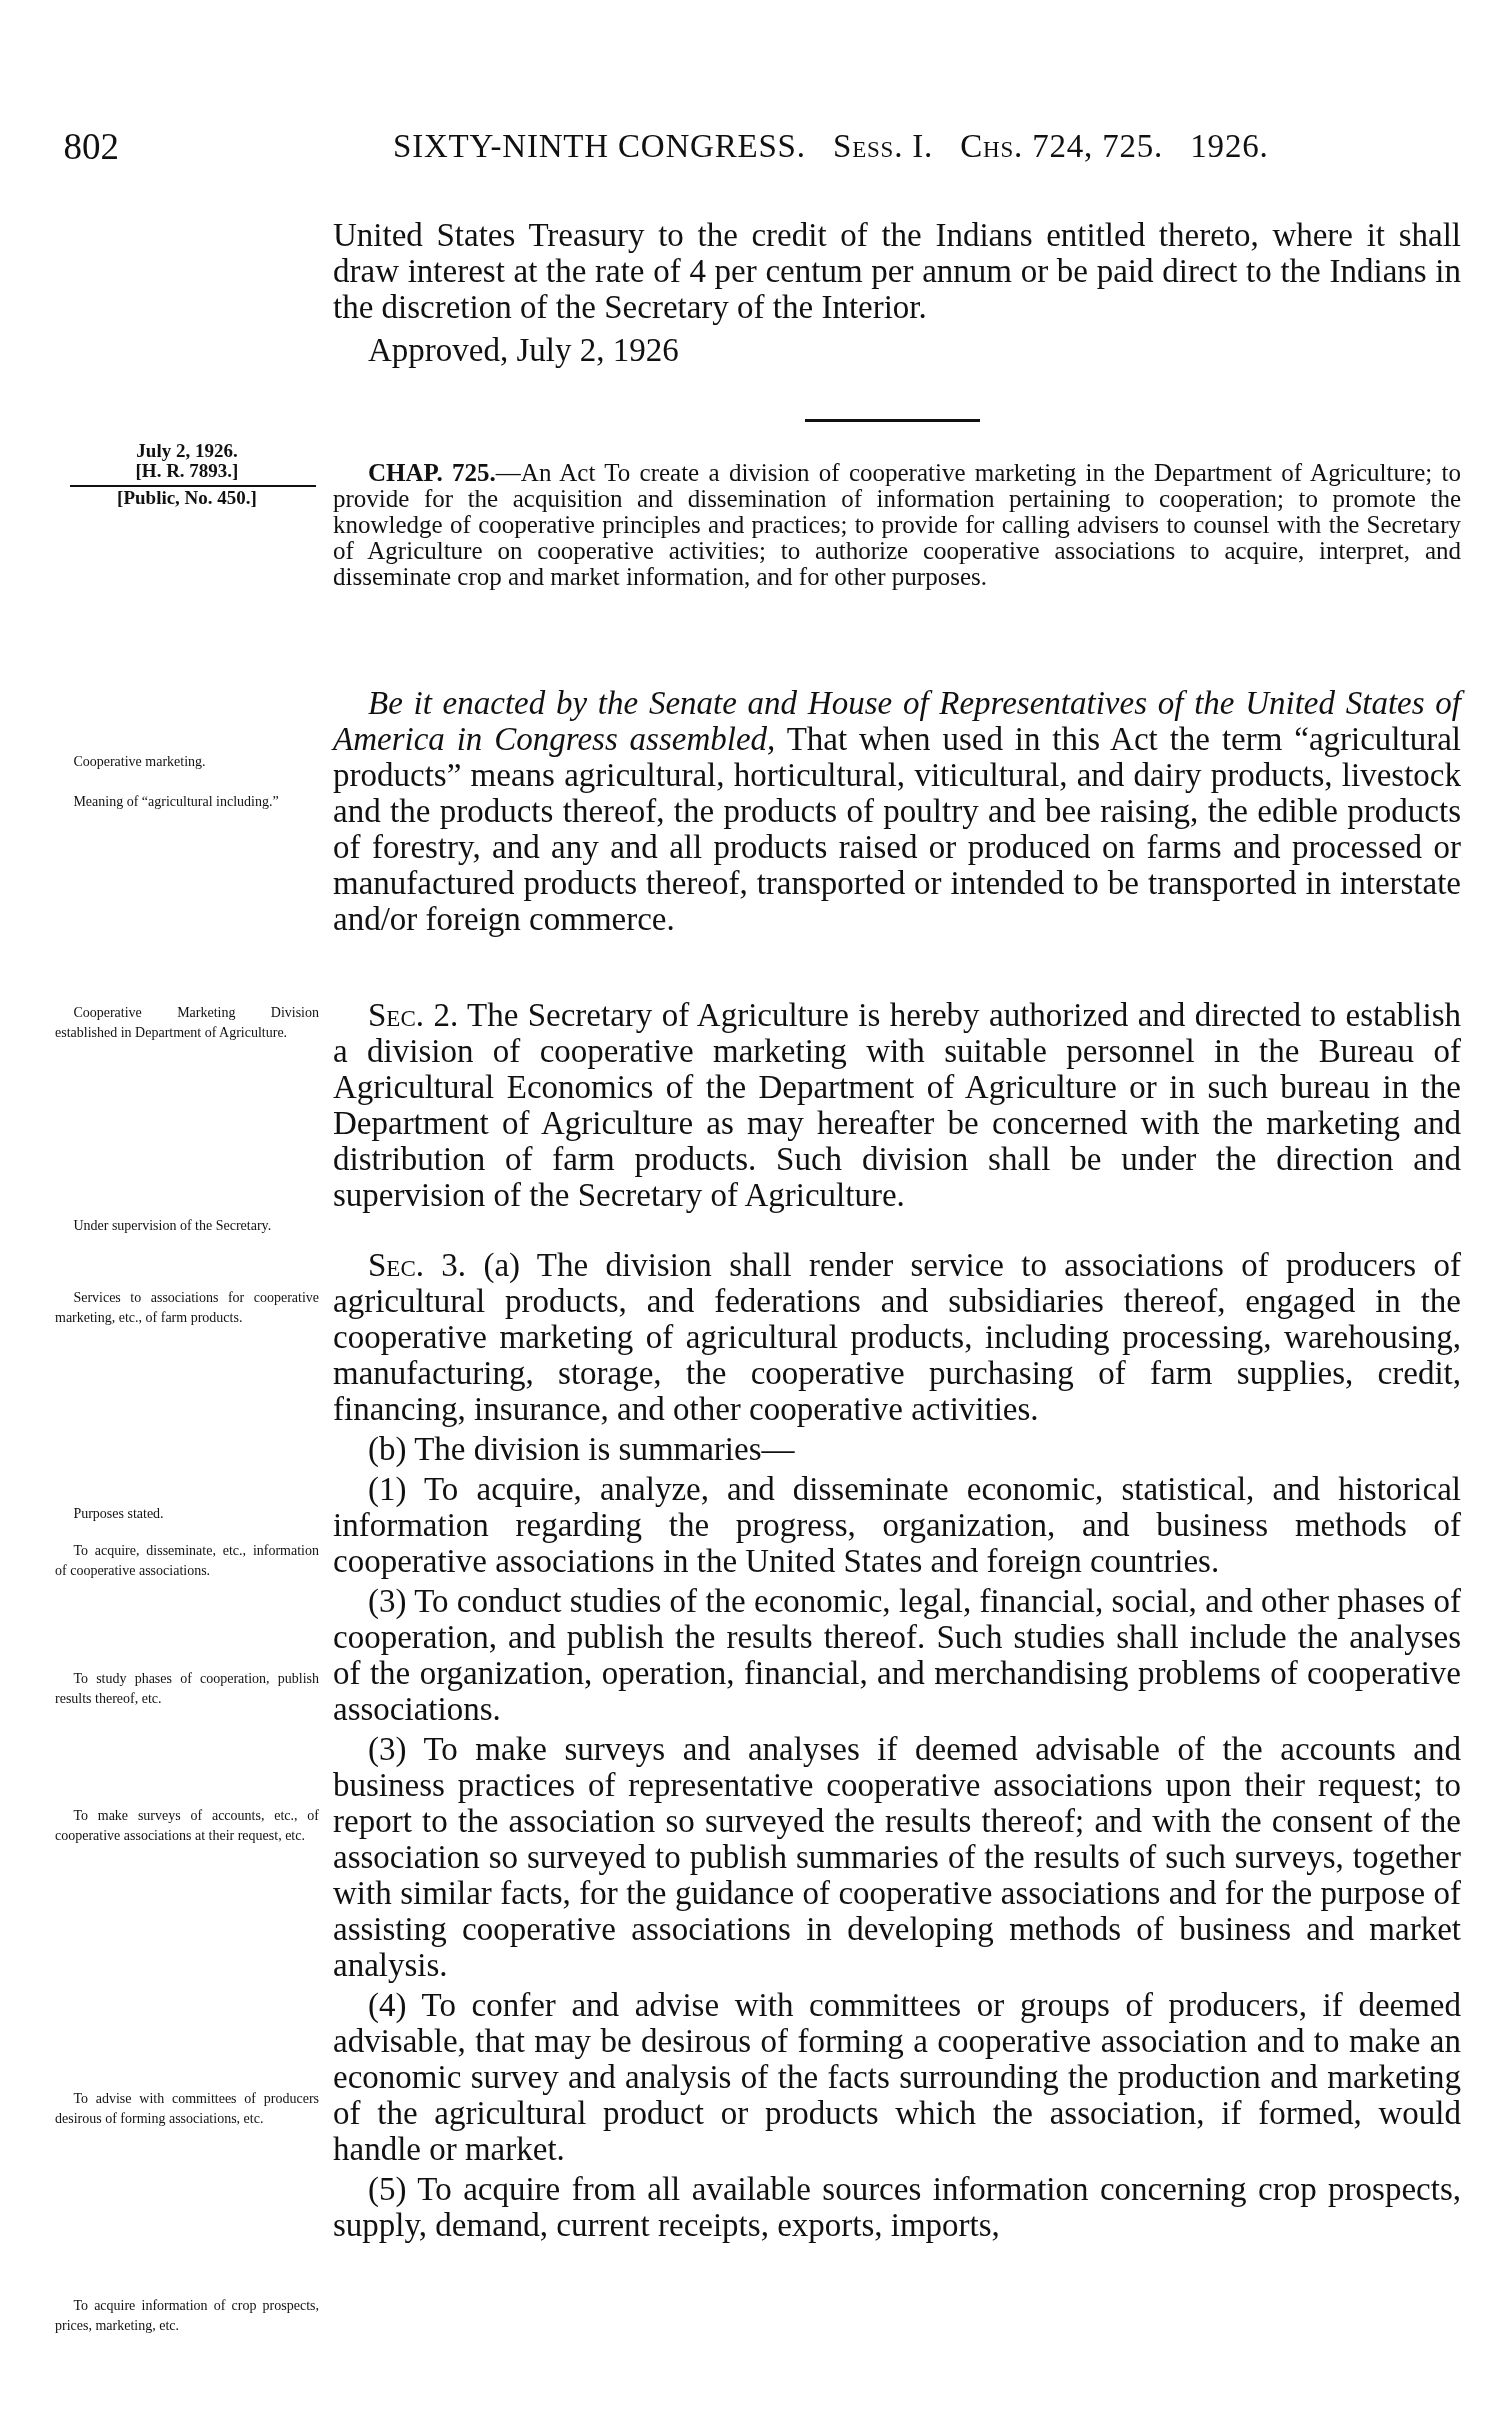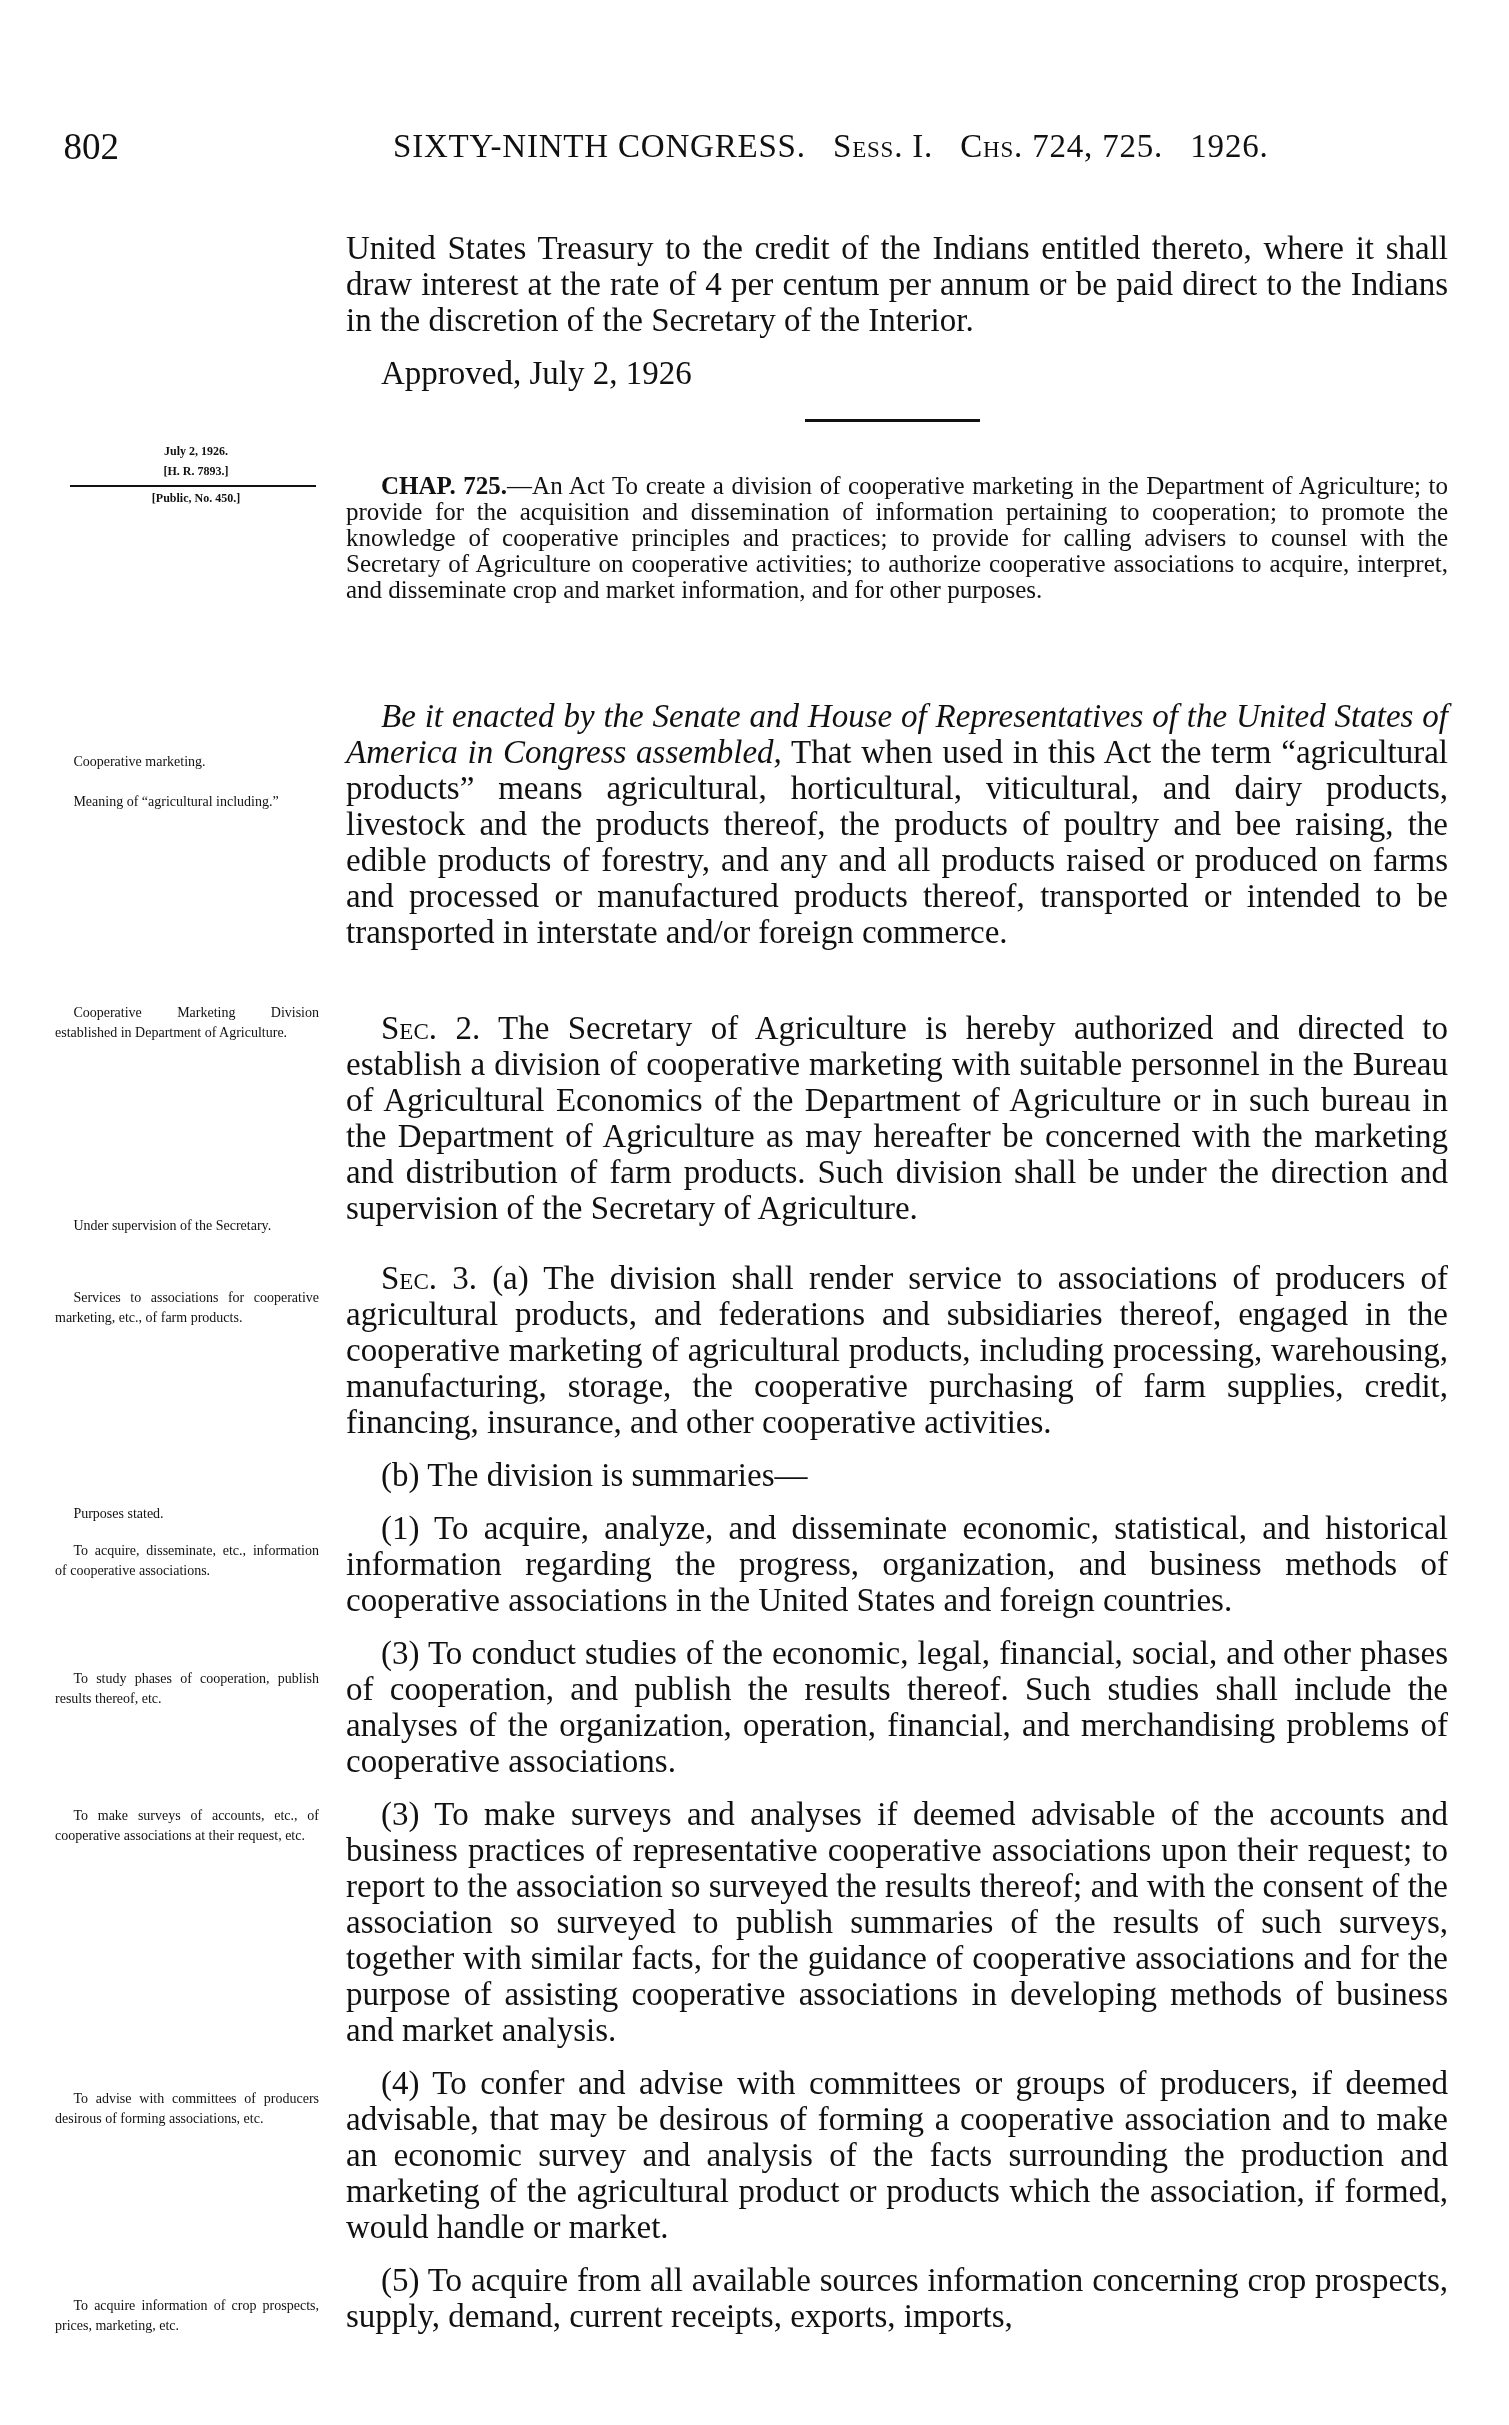--- a/index.html
+++ b/index.html
@@ -6,31 +6,31 @@
   body { width: 1510px; height: 2426px; position: relative; overflow: hidden;
          font-family: "DejaVu Serif", "Liberation Serif", serif; color: #111; }
   .page { position: absolute; left: 0; top: 0; width: 1204px; height: 2426px; text-decoration: underline; }
 
   .header { position: absolute; top: 125px; left: 50px; width: 1420px; height: 50px; }
   .page-num { position: absolute; left: 13.4px; top: 0; font-size: 37px; font-family: "Liberation Serif", serif; }
   .running-head { position: absolute; left: 343px; top: 3.3px; font-size: 33px; font-family: "Liberation Serif", serif; letter-spacing: 0.8px; white-space: nowrap; }
   .sc { font-variant: small-caps; }
 
   .body-col { position: absolute; left: 329px; width: 1136px; font-family: "Liberation Serif", serif; }
-  .p { font-size: 33px; line-height: 36px; text-align: justify; text-align-last: left; margin: 17px; }
+  .p { font-size: 33px; line-height: 36px; text-align: justify; text-align-last: left; margin: 4px; }
   .indent { text-indent: 35px; }
   .small { font-size: 25px; line-height: 26px; }
 
   .rule { position: absolute; height: 2.5px; background: #111; }
 
   .margin-note { position: absolute; left: 55px; width: 264px; font-family: "Liberation Serif", serif;
                  font-size: 14px; line-height: 20px; text-align: justify; text-align-last: left; margin-top: 40px; }
   .margin-note .ind { text-indent: 18.4px; display: block; }
 
-  .center-note { position: absolute; left: 64px; width: 264px; text-align: center; font-family: "Liberation Serif", serif; font-size: 12px; line-height: 20px; font-weight: bold; }
+  .center-note { position: absolute; left: 55px; width: 264px; text-align: center; font-family: "Liberation Serif", serif; font-size: 19px; line-height: 20px; font-weight: bold; }
 
   b { font-weight: bold; }
   i { font-style: italic; }
 </style>
 </head>
 <body>
 
 <div class="page">
 
   <div class="header">

